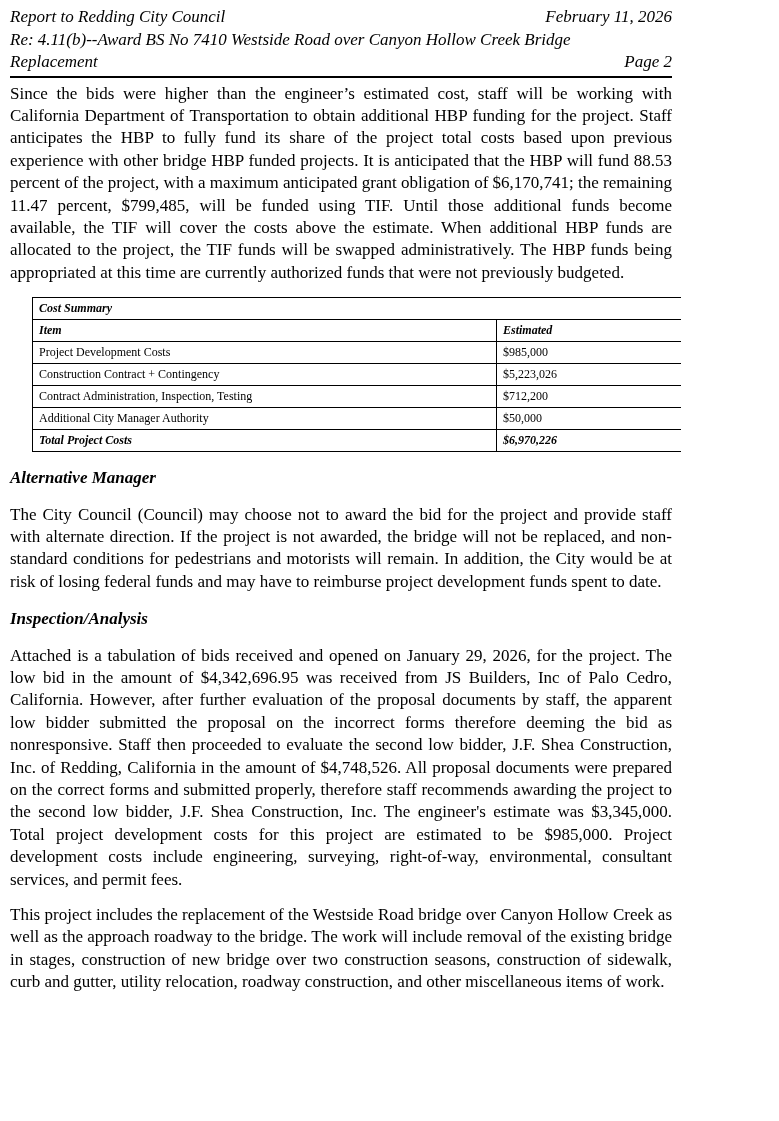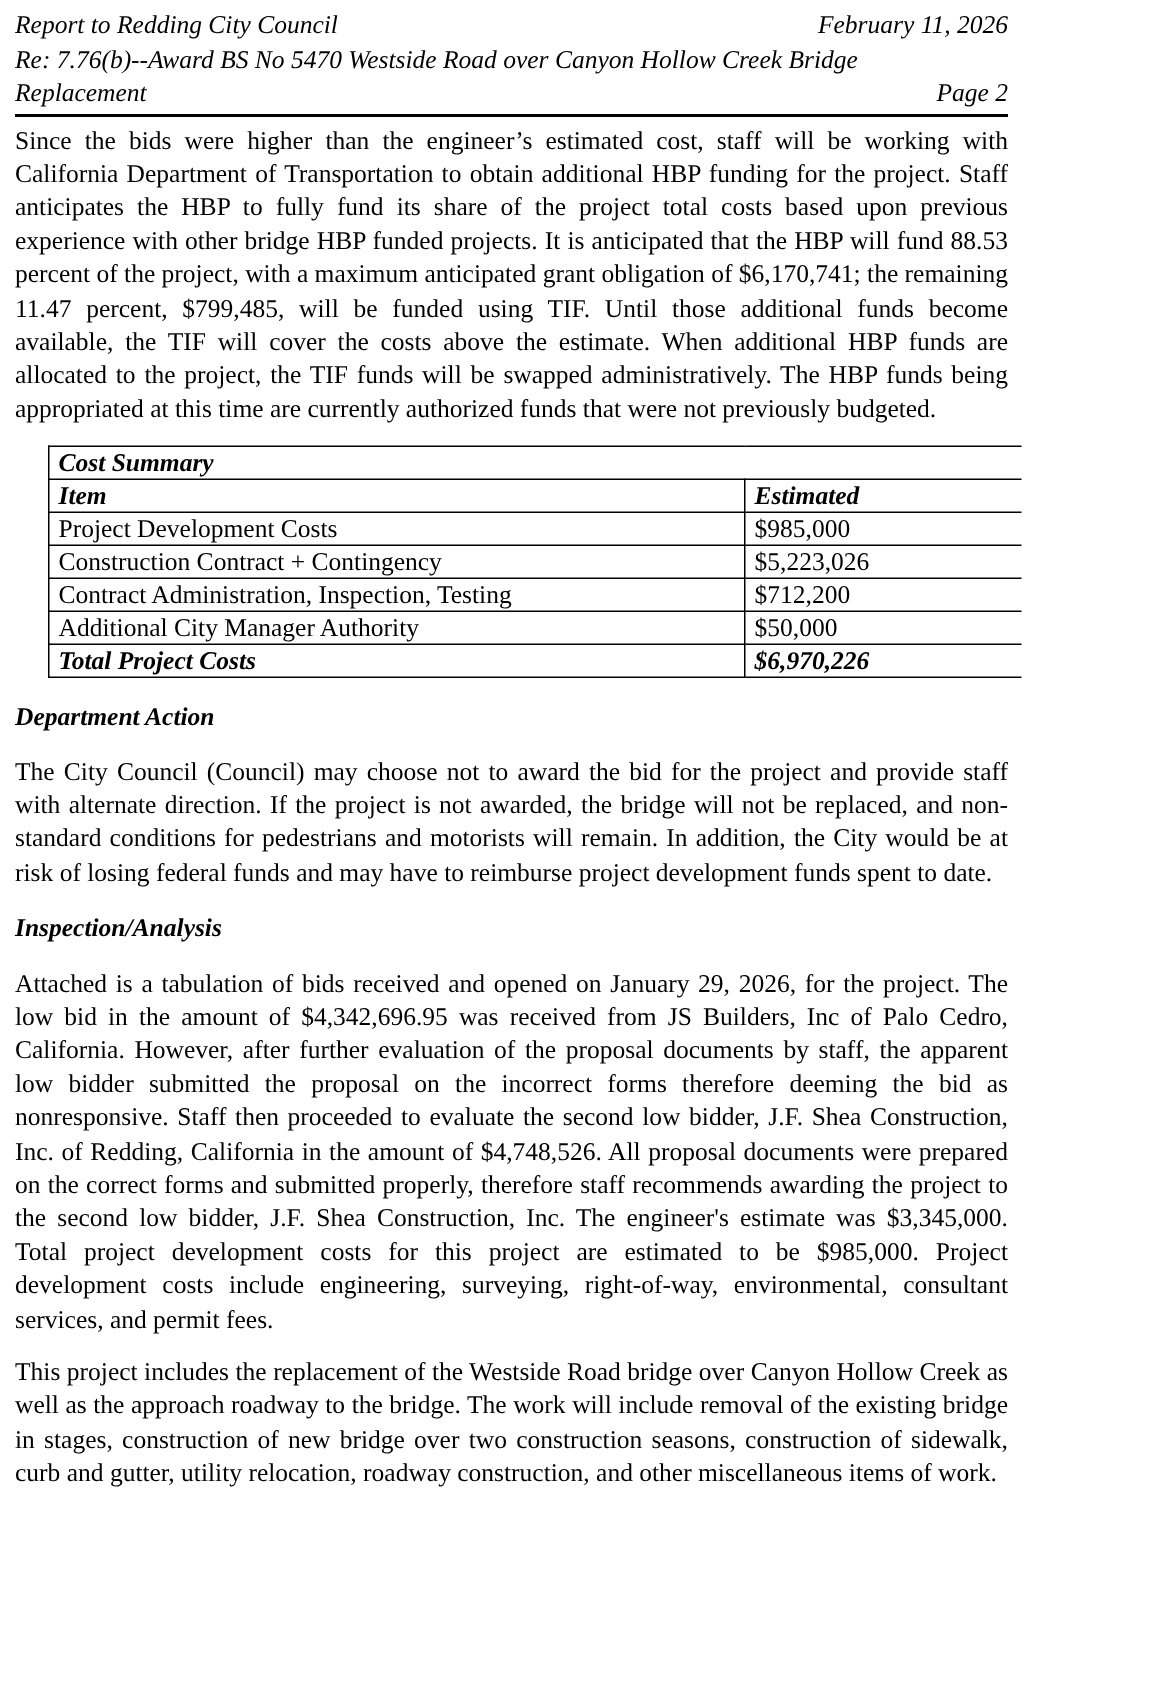--- a/index.html
+++ b/index.html
@@ -34,21 +34,21 @@
     font-weight: bold;
     font-style: italic;
     margin: 15px 0 14px 0;
   }
   
   table.cost {
     border-collapse: collapse;
     table-layout: fixed;
     width: 713px;
     margin: 12px 0 12px 22px;
-    font-size: 17px;
+    font-size: 12px;
   }
   table.cost td {
     border: 1px solid #000;
     padding: 0 6px;
     height: 21px;
     line-height: 21px;
     vertical-align: middle;
     overflow: hidden;
     white-space: nowrap;
   }
@@ -59,21 +59,21 @@
 </head>
 <body>
 
 <div class="page">
 
   <div class="hdr">
     <div class="hdr-row">
       <span>Report to Redding City Council</span>
       <span>February 11, 2026</span>
     </div>
-    <div>Re:  7.76(b)--Award BS No 5470 Westside Road over Canyon Hollow Creek Bridge</div>
+    <div>Re:  4.11(b)--Award BS No 7410 Westside Road over Canyon Hollow Creek Bridge</div>
     <div class="hdr-row">
       <span>Replacement</span>
       <span>Page 2</span>
     </div>
   </div>
   <hr class="hdr-rule">
 
   <p class="body-par first-par">Since the bids were higher than the engineer’s estimated cost, staff will be working with California Department of Transportation to obtain additional HBP funding for the project. Staff anticipates the HBP to fully fund its share of the project total costs based upon previous experience with other bridge HBP funded projects. It is anticipated that the HBP will fund 88.53 percent of the project, with a maximum anticipated grant obligation of $6,170,741; the remaining 11.47 percent, $799,485, will be funded using TIF. Until those additional funds become available, the TIF will cover the costs above the estimate. When additional HBP funds are allocated to the project, the TIF funds will be swapped administratively. The HBP funds being appropriated at this time are currently authorized funds that were not previously budgeted.</p>
 
   <table class="cost">
@@ -106,20 +106,20 @@
         <td>$50,000</td>
       </tr>
       <tr>
         <td class="bi">Total Project Costs</td>
         <td class="bi">$6,970,226</td>
       </tr>
     </tbody>
   </table>
 
 
-  <div class="section-heading">Department Action</div>
+  <div class="section-heading">Alternative Manager</div>
   <p class="body-par">The City Council (Council) may choose not to award the bid for the project and provide staff with alternate direction. If the project is not awarded, the bridge will not be replaced, and non-standard conditions for pedestrians and motorists will remain. In addition, the City would be at risk of losing federal funds and may have to reimburse project development funds spent to date.</p>
 
   <div class="section-heading">Inspection/Analysis</div>
   <p class="body-par">Attached is a tabulation of bids received and opened on January 29, 2026, for the project. The low bid in the amount of $4,342,696.95 was received from JS Builders, Inc of Palo Cedro, California. However, after further evaluation of the proposal documents by staff, the apparent low bidder submitted the proposal on the incorrect forms therefore deeming the bid as nonresponsive.  Staff then proceeded to evaluate the second low bidder, J.F. Shea Construction, Inc. of Redding, California in the amount of $4,748,526.  All proposal documents were prepared on the correct forms and submitted properly, therefore staff recommends awarding the project to the second low bidder, J.F. Shea Construction, Inc. The engineer's estimate was $3,345,000. Total project development costs for this project are estimated to be $985,000. Project development costs include engineering, surveying, right-of-way, environmental, consultant services, and permit fees.</p>
   <p class="body-par">This project includes the replacement of the Westside Road bridge over Canyon Hollow Creek as well as the approach roadway to the bridge. The work will include removal of the existing bridge in stages, construction of new bridge over two construction seasons, construction of sidewalk, curb and gutter, utility relocation, roadway construction, and other miscellaneous items of work.</p>
 
 </div>
 
 </body></html>

